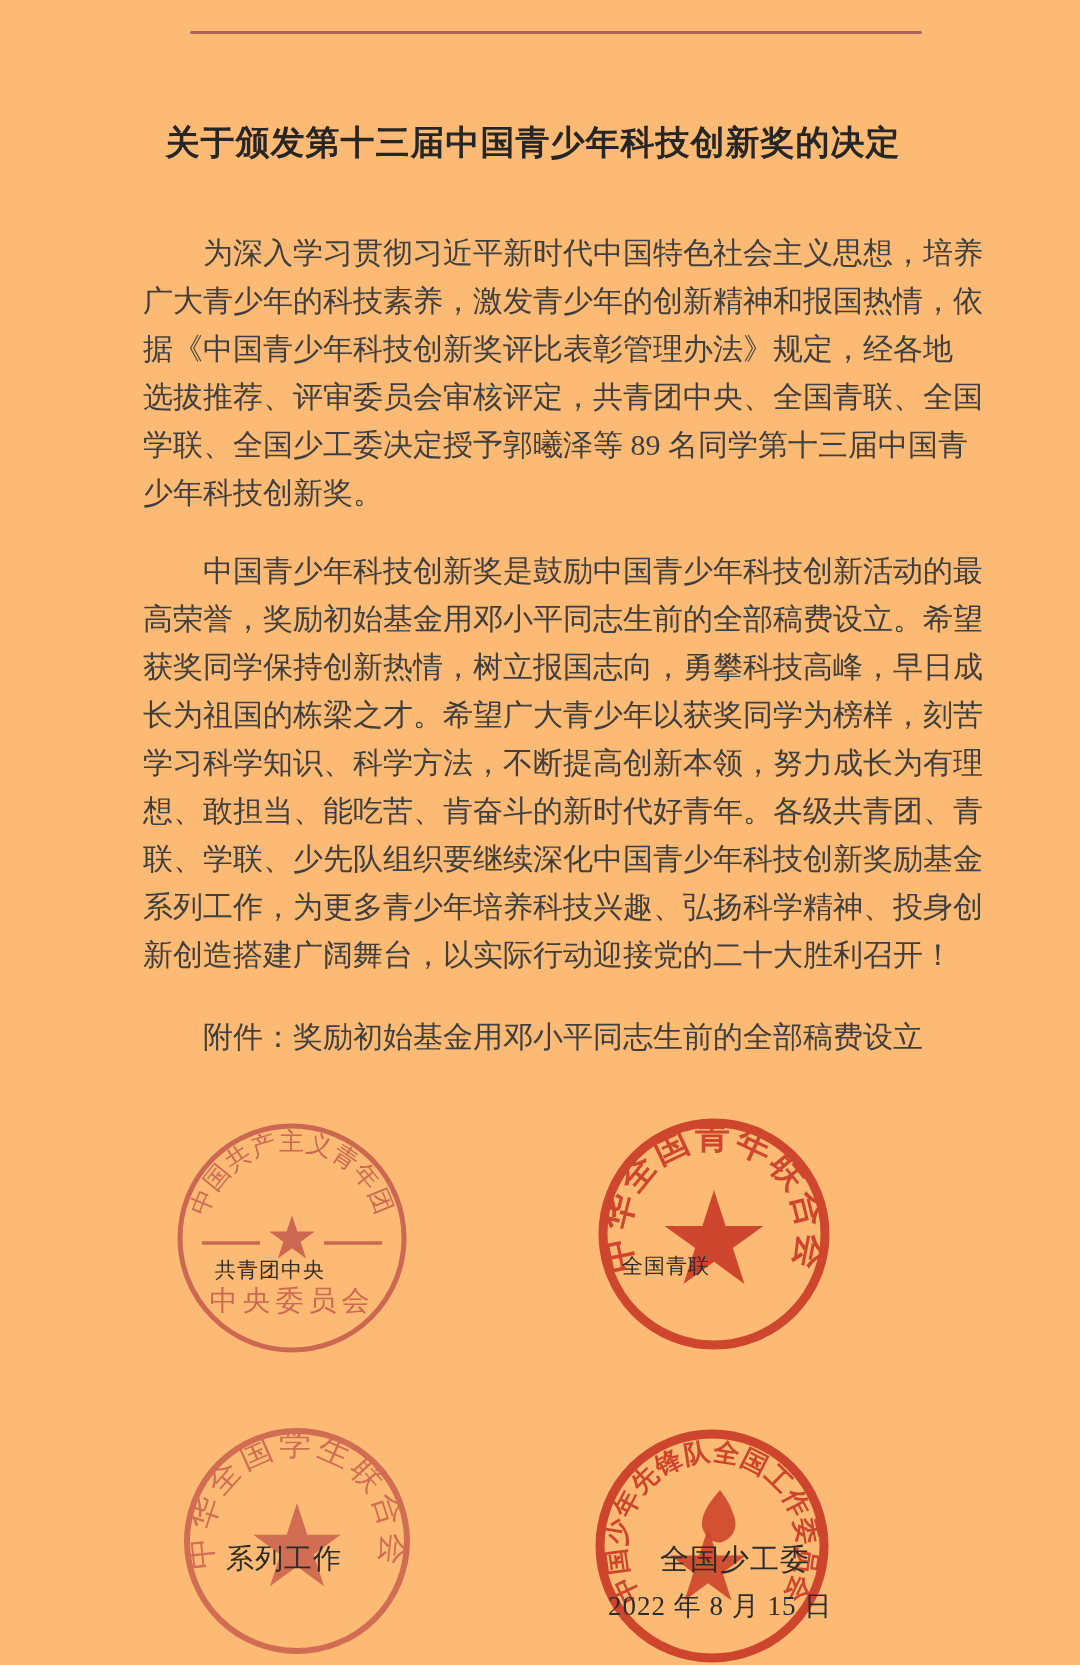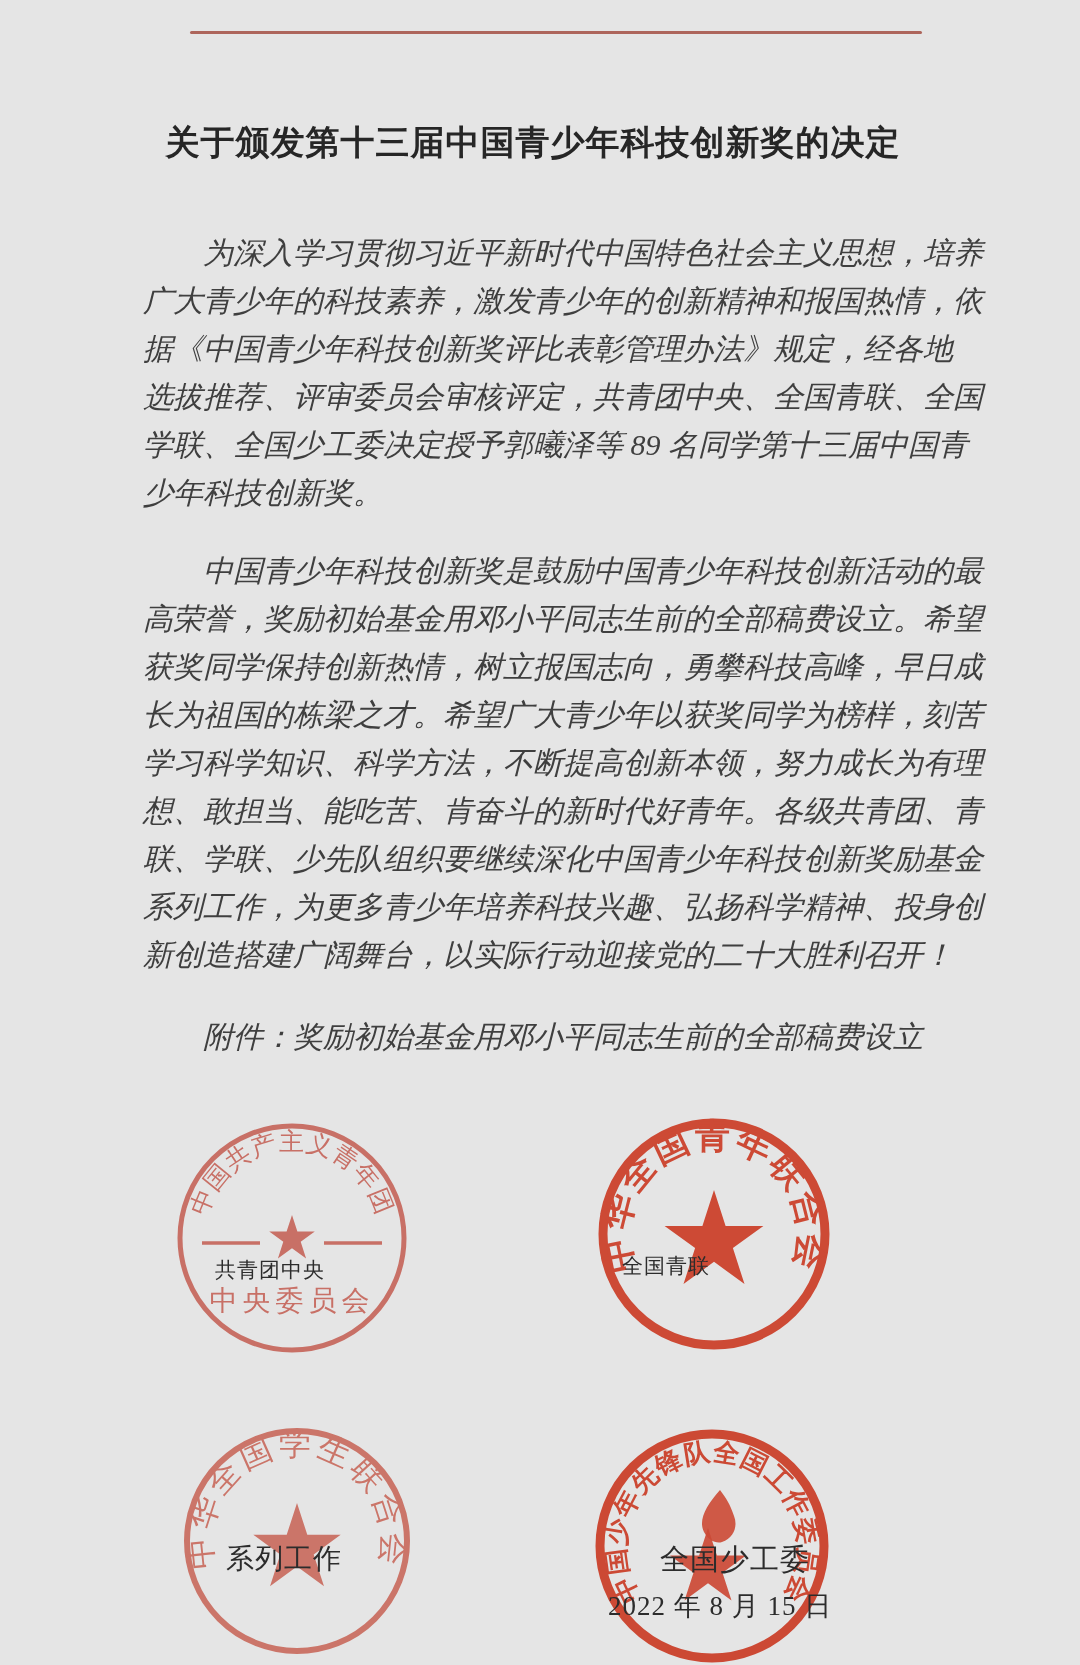--- a/index.html
+++ b/index.html
@@ -1,35 +1,35 @@
 <!DOCTYPE html>
 <html><head>
 <meta charset="utf-8">
 <style>
   html,body{margin:0;padding:0;}
   .page{
     position:relative;
     width:1080px;height:1665px;
-    background:#e5e5e5;
+    background:#fdba74;
     overflow:hidden;
     font-family:"Liberation Serif","DejaVu Serif",serif;
   }
   .red-line{
     position:absolute;left:190px;top:31px;width:732px;height:3px;
     border-radius:2px;
   }
   .doc-title{
     position:absolute;left:143px;top:120px;width:780px;
     text-align:center;font-size:34px;font-weight:bold;color:#262626;
     letter-spacing:1px;
   }
   .body-text{
     position:absolute;left:143px;
     font-size:30px;line-height:48px;color:#3f3f3f;
-    white-space:pre;letter-spacing:0px;font-style:italic;
+    white-space:pre;letter-spacing:0px;
   }
   .p1{top:229px;}
   .p2{top:519px;margin-top:28px;}
   .attachment{top:1013px;left:203px;}
   .seal{position:absolute;}
   .seal-label{
     position:absolute;color:#2c2c2c;font-size:21px;letter-spacing:1px;
     white-space:nowrap;
   }
   .doc-date{

